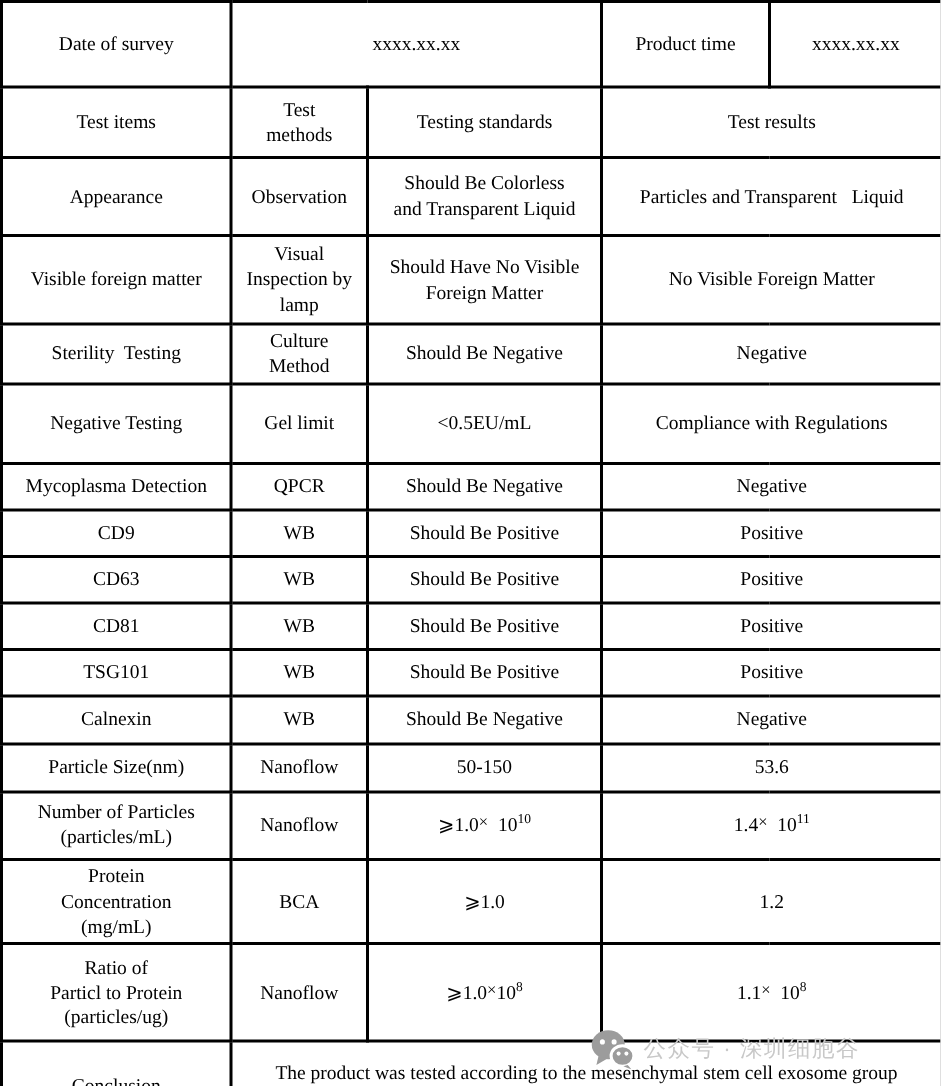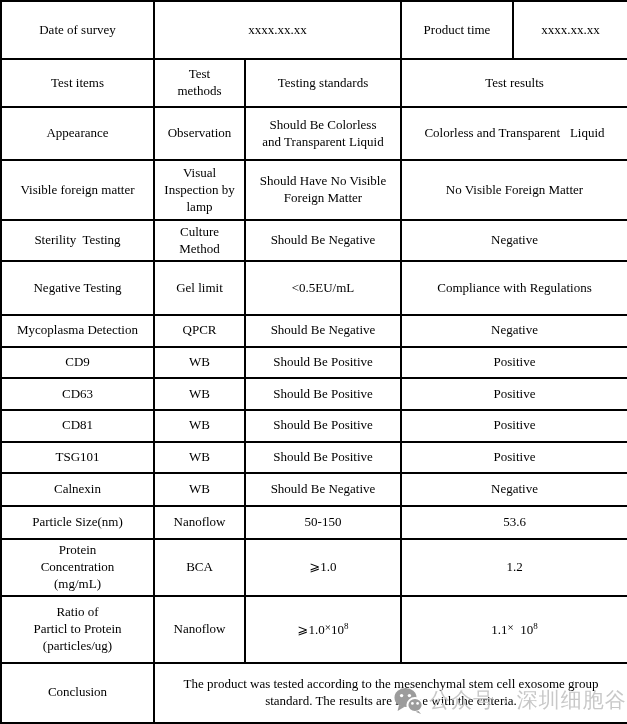--- a/index.html
+++ b/index.html
@@ -48,21 +48,21 @@
   .watermark {
     position: absolute;
     left: 394px;
     top: 686px;
     display: flex;
     align-items: center;
     gap: 6px;
     pointer-events: none;
   }
   .watermark-text {
-    font-size: 21px;
+    font-size: 15px;
     color: #c8c8c8;
     letter-spacing: 1px;
     font-family: "Liberation Sans", "DejaVu Sans", sans-serif;
     white-space: nowrap;
   }
 </style>
 </head>
 <body>
 
 <div class="page">
@@ -90,21 +90,21 @@
 methods</td>
       <td class="sans">Testing standards</td>
       <td class="sans" colspan="2">Test results</td>
     </tr>
 
     <tr class="h52">
       <td>Appearance</td>
       <td>Observation</td>
       <td>Should Be Colorless
 and Transparent Liquid</td>
-      <td colspan="2">Colorless and Transparent   Liquid</td>
+      <td colspan="2">Particles and Transparent   Liquid</td>
     </tr>
 
     <tr class="h59">
       <td>Visible foreign matter</td>
       <td>Visual
 Inspection by
 lamp</td>
       <td>Should Have No Visible
 Foreign Matter</td>
       <td colspan="2">No Visible Foreign Matter</td>
@@ -167,20 +167,27 @@
       <td colspan="2">Negative</td>
     </tr>
 
     <tr class="h32">
       <td>Particle Size(nm)</td>
       <td>Nanoflow</td>
       <td class="al">50-150</td>
       <td class="al" colspan="2">53.6</td>
     </tr>
 
+    <tr class="h45">
+      <td class="lh22">Number of Particles
+(particles/mL)</td>
+      <td>Nanoflow</td>
+      <td class="al"><span>⩾1.0</span><span class="times">×</span><span>  10</span><sup>10</sup></td>
+      <td class="al" colspan="2"><span>1.4</span><span class="times">×</span><span>  10</span><sup>11</sup></td>
+    </tr>
 
     <tr class="h55">
       <td class="lh17">Protein
 Concentration
 (mg/mL)</td>
       <td>BCA</td>
       <td class="al">⩾1.0</td>
       <td class="al" colspan="2">1.2</td>
     </tr>
 

